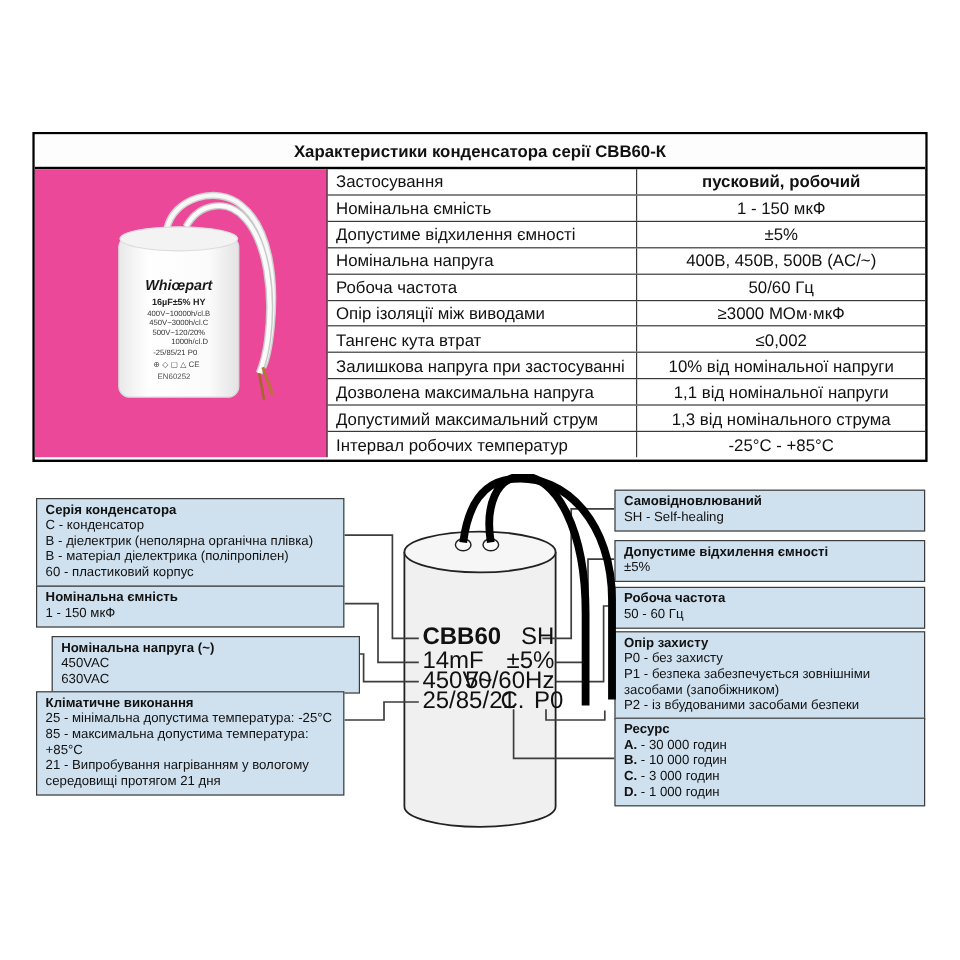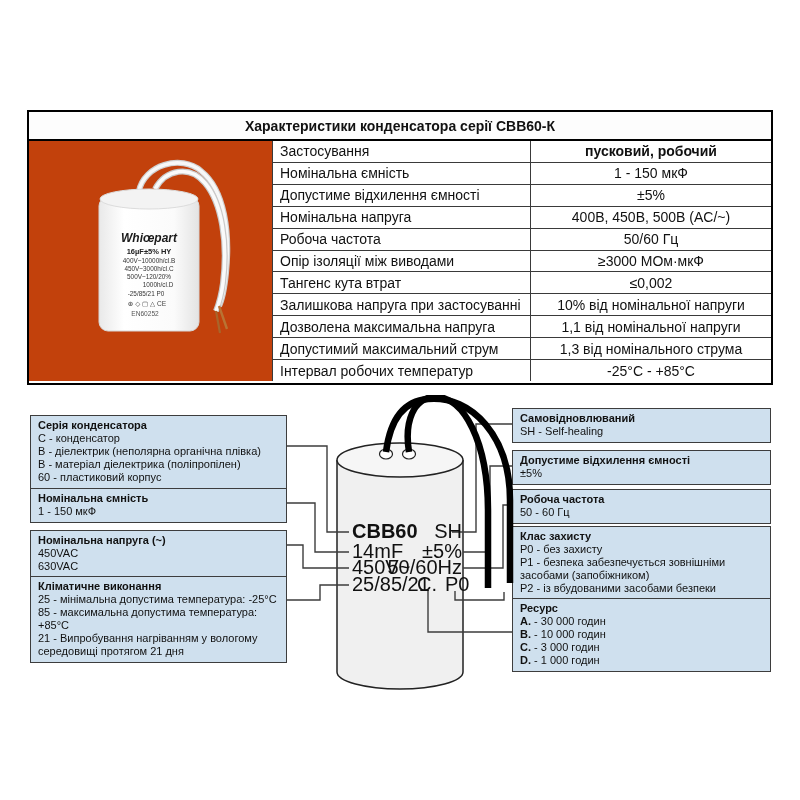--- a/index.html
+++ b/index.html
@@ -7,21 +7,21 @@
     font-family:"Liberation Sans", sans-serif; color:#111; overflow:hidden; }
   .sheet { position:relative; width:800px; height:800px; background:#fff; }
 
   
   .spec-table { position:absolute; left:27px; top:110px; width:746px; height:275px;
     border:2px solid #000; background:#fff; }
   .table-title { height:29px; line-height:29px; text-align:center; font-weight:bold;
     font-size:14px; border-bottom:2px solid #000; background:#fdfdfd; }
   .table-body { position:relative; height:240px; }
   .photo-cell { position:absolute; left:0; top:0; width:244px; height:240px;
-    border-right:1px solid #3a3a3a; background:#c2410c; }
+    border-right:1px solid #3a3a3a; background:#ec4899; }
   .rows { position:absolute; left:244px; top:0; right:0; height:240px;
     display:flex; flex-direction:column; }
   .spec-row { flex:1; display:flex; border-top:1px solid #3a3a3a; }
   .spec-row:first-child { border-top:none; }
   .cell { font-size:14px; display:flex; align-items:center; }
   .cell.lbl { width:258px; padding-left:7px; border-right:1px solid #3a3a3a; }
   .cell.val { flex:1; justify-content:center; text-align:left; }
   .cell.val.bold { font-weight:bold; }
 
   
@@ -160,21 +160,21 @@
       <div class="hd">Серія конденсатора</div>
       <div>C - конденсатор</div>
       <div>B - діелектрик (неполярна органічна плівка)</div>
       <div>B - матеріал діелектрика (поліпропілен)</div>
       <div>60 - пластиковий корпус</div>
     </div>
     <div class="callout l" style="top:93px;">
       <div class="hd">Номінальна ємність</div>
       <div>1 - 150 мкФ</div>
     </div>
-    <div class="callout l" style="top:135px;">
+    <div class="callout l" style="top:135px;margin-left:13px;">
       <div class="hd">Номінальна напруга (~)</div>
       <div>450VAC</div>
       <div>630VAC</div>
     </div>
     <div class="callout l" style="top:181px;">
       <div class="hd">Кліматичне виконання</div>
       <div>25 - мінімальна допустима температура: -25°C</div>
       <div>85 - максимальна допустима температура: +85°C</div>
       <div>21 - Випробування нагріванням у вологому середовищі протягом 21 дня</div>
     </div>
@@ -185,21 +185,21 @@
     </div>
     <div class="callout r" style="top:55px;">
       <div class="hd">Допустиме відхилення ємності</div>
       <div>±5%</div>
     </div>
     <div class="callout r" style="top:94px;">
       <div class="hd">Робоча частота</div>
       <div>50 - 60 Гц</div>
     </div>
     <div class="callout r" style="top:131px;">
-      <div class="hd">Клас захисту</div>
+      <div class="hd">Опір захисту</div>
       <div>P0 - без захисту</div>
       <div>P1 - безпека забезпечується зовнішніми засобами (запобіжником)</div>
       <div>P2 - із вбудованими засобами безпеки</div>
     </div>
     <div class="callout r" style="top:203px;">
       <div class="hd">Ресурс</div>
       <div><span class="bpx">A.</span><span> - 30 000 годин</span></div>
       <div><span class="bpx">B.</span><span> - 10 000 годин</span></div>
       <div><span class="bpx">C.</span><span> - 3 000 годин</span></div>
       <div><span class="bpx">D.</span><span> - 1 000 годин</span></div>

